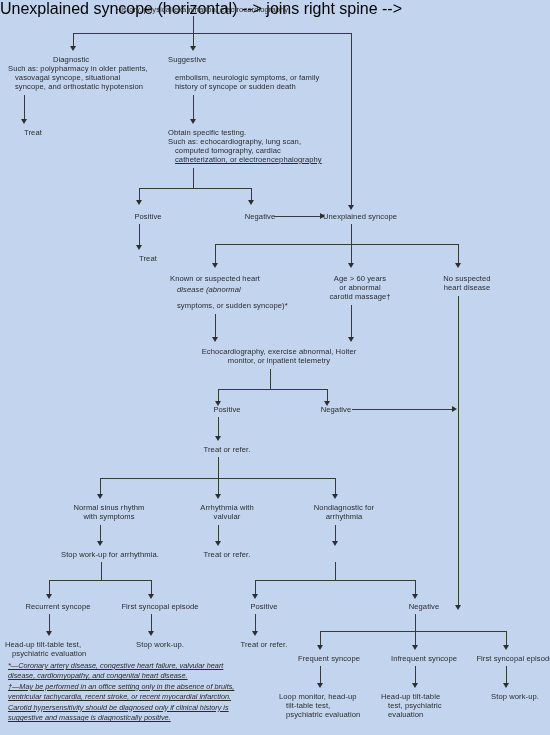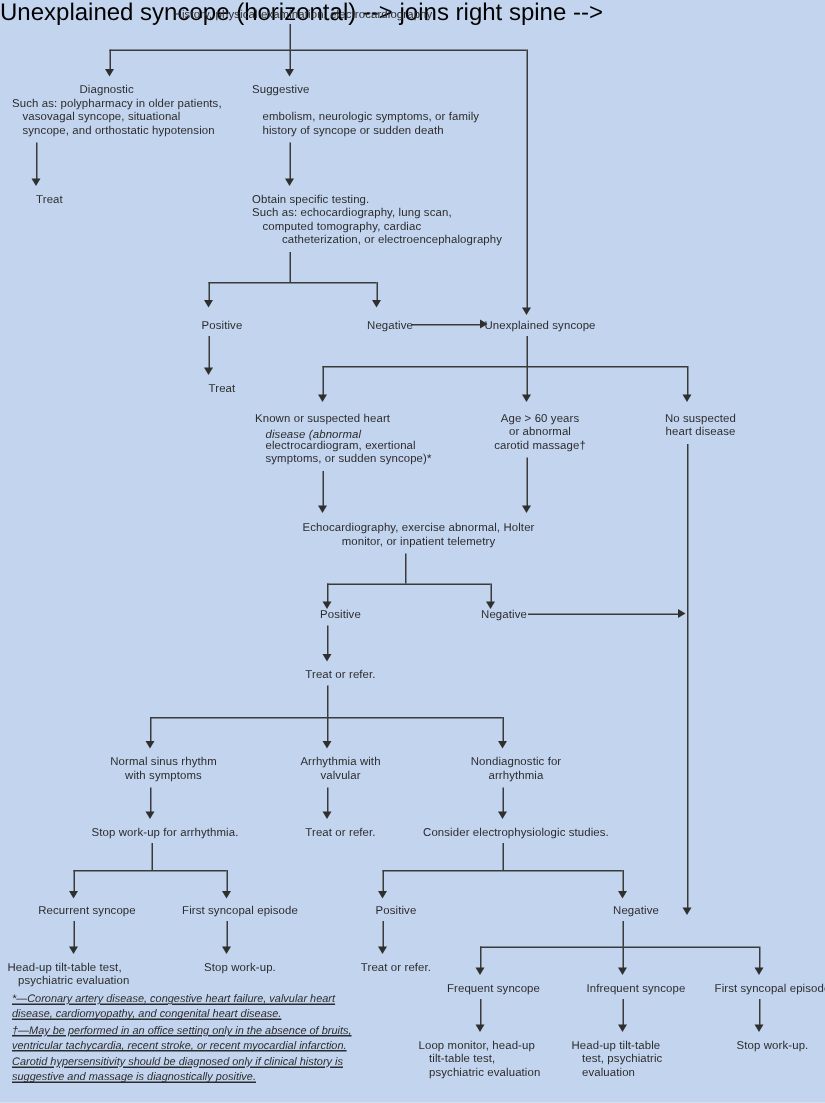--- a/index.html
+++ b/index.html
@@ -106,21 +106,21 @@
   <div class="node lft" style="left:175px; top:73px; width:180px;">embolism, neurologic symptoms, or family</div>
   <div class="node lft" style="left:175px; top:82px; width:180px;">history of syncope or sudden death</div>
 
   <div class="vline" style="left:193px; top:95px; height:25px;"></div>
   <div class="arrow-d" style="left:193px; top:119px;"></div>
 
   
   <div class="node lft" style="left:168px; top:128px; width:190px;">Obtain specific testing.</div>
   <div class="node lft" style="left:168px; top:137px; width:190px;">Such as: echocardiography, lung scan,</div>
   <div class="node lft" style="left:175px; top:146px; width:190px;">computed tomography, cardiac</div>
-  <div class="node lft" style="left:188px; top:155px; width:190px;">catheterization, or electroencephalography</div>
+  <div class="node lft" style="left:175px; top:155px; width:190px;text-decoration:underline;">catheterization, or electroencephalography</div>
 
   
   <div class="vline" style="left:193px; top:168px; height:20px;"></div>
   <div class="hline" style="left:139px; top:188px; width:112px;"></div>
   <div class="vline" style="left:139px; top:188px; height:13px;"></div>
   <div class="arrow-d" style="left:139px; top:200px;"></div>
   <div class="vline" style="left:251px; top:188px; height:13px;"></div>
   <div class="arrow-d" style="left:251px; top:200px;"></div>
 
   <div class="node ctr" style="left:139px; top:212px; width:80px;">Positive</div>
@@ -144,21 +144,20 @@
   <div class="vline" style="left:215px; top:244px; height:20px;"></div>
   <div class="arrow-d" style="left:215px; top:263px;"></div>
   <div class="vline" style="left:351px; top:244px; height:20px;"></div>
   <div class="arrow-d" style="left:351px; top:263px;"></div>
   <div class="vline" style="left:458px; top:244px; height:20px;"></div>
   <div class="arrow-d" style="left:458px; top:263px;"></div>
 
   
   <div class="node lft" style="left:170px; top:274px; width:200px;">Known or suspected heart</div>
   <div class="node lft" style="left:177px; top:285px; width:200px;font-style:italic;">disease (abnormal</div>
-  <div class="node lft" style="left:177px; top:292px; width:200px;">electrocardiogram, exertional</div>
   <div class="node lft" style="left:177px; top:301px; width:200px;">symptoms, or sudden syncope)*</div>
 
   
   <div class="node ctr" style="left:351px; top:274px; width:110px;">Age &gt; 60 years</div>
   <div class="node ctr" style="left:351px; top:283px; width:110px;">or abnormal</div>
   <div class="node ctr" style="left:351px; top:292px; width:110px;">carotid massage†</div>
 
   
   <div class="node ctr" style="left:458px; top:274px; width:110px;">No suspected</div>
   <div class="node ctr" style="left:458px; top:283px; width:110px;">heart disease</div>
@@ -220,21 +219,20 @@
   
   <div class="vline" style="left:100px; top:525px; height:17px;"></div>
   <div class="arrow-d" style="left:100px; top:541px;"></div>
   <div class="vline" style="left:218px; top:525px; height:17px;"></div>
   <div class="arrow-d" style="left:218px; top:541px;"></div>
   <div class="vline" style="left:335px; top:525px; height:17px;"></div>
   <div class="arrow-d" style="left:335px; top:541px;"></div>
 
   <div class="node ctr" style="left:101px; top:550px; width:180px;">Stop work-up for arrhythmia.</div>
   <div class="node ctr" style="left:218px; top:550px; width:100px;">Treat or refer.</div>
-  <div class="node ctr" style="left:335px; top:550px; width:190px;">Consider electrophysiologic studies.</div>
 
   
   <div class="vline" style="left:101px; top:562px; height:18px;"></div>
   <div class="hline" style="left:49px; top:580px; width:102px;"></div>
   <div class="vline" style="left:49px; top:580px; height:15px;"></div>
   <div class="arrow-d" style="left:49px; top:594px;"></div>
   <div class="vline" style="left:151px; top:580px; height:15px;"></div>
   <div class="arrow-d" style="left:151px; top:594px;"></div>
 
   <div class="node ctr" style="left:49px; top:602px; width:110px;">Recurrent syncope</div>

